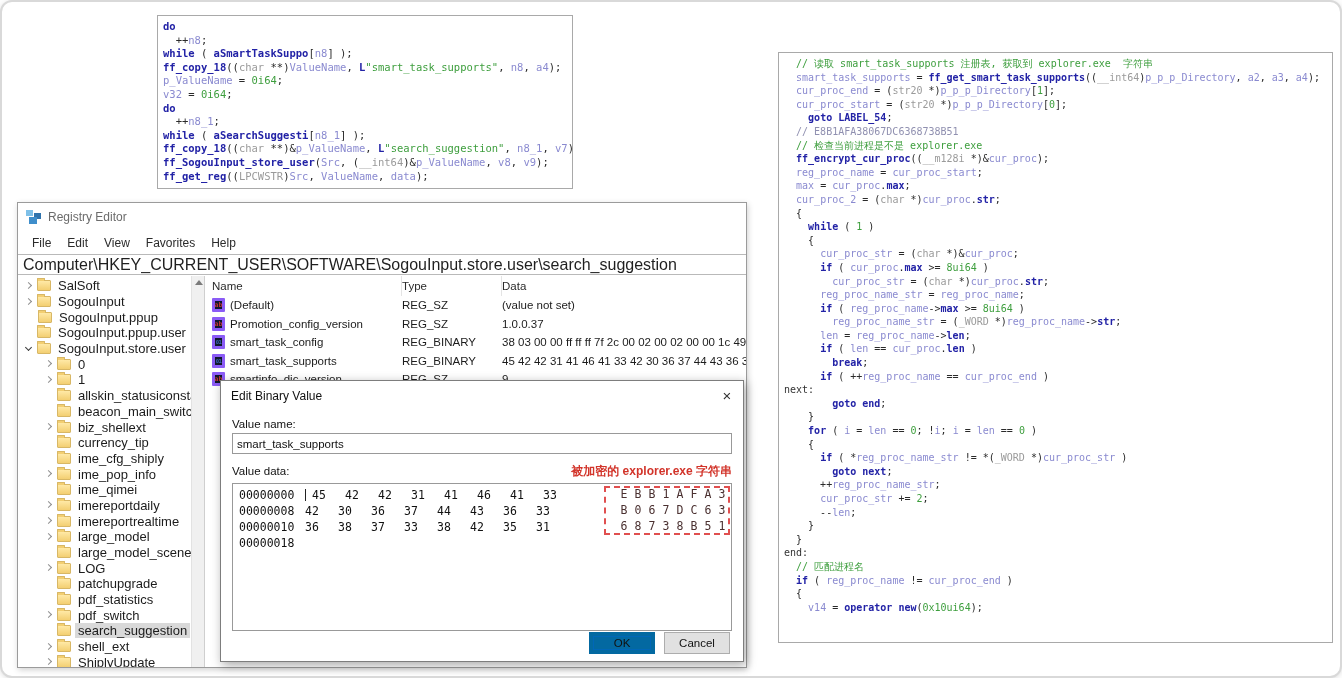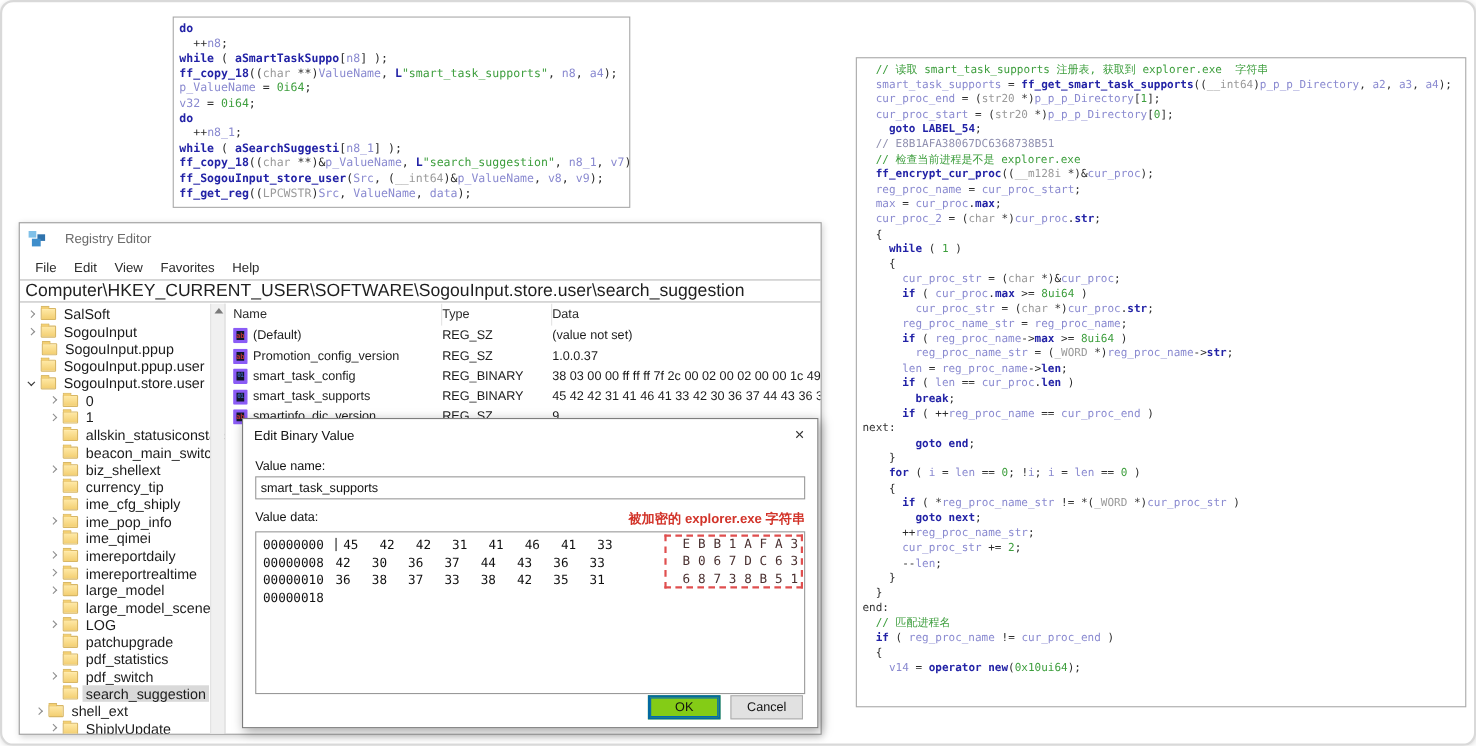--- a/index.html
+++ b/index.html
@@ -27,21 +27,21 @@
   .sg-n{color:var(--grn)}
   .sg-c{color:var(--grn)}
   .sg-g{color:var(--cmtgray)}
   .sg-m{color:var(--navy);font-weight:bold}
   .sg-l{color:#333}
   .sg-p{color:var(--plain)}
 
   
   #regwin{position:absolute;left:15px;top:200px;width:730px;height:466px;
     background:#fff;border:1px solid #9b9b9b;box-shadow:1px 2px 6px rgba(0,0,0,.18)}
-  .titlebar{height:28px;display:flex;align-items:center;padding-left:8px;gap:18px}
+  .titlebar{height:28px;display:flex;align-items:center;padding-left:8px;gap:7px}
   .apptitle{font-size:12px;color:#6b6b6b}
   .regicon{width:15px;height:14px;position:relative;flex:0 0 auto}
   .regicon i{position:absolute;background:#3e8ecb}
   .regicon i:nth-child(1){left:0;top:0;width:7px;height:6px;background:#7fc0e8}
   .regicon i:nth-child(2){left:8px;top:3px;width:7px;height:6px;background:#2f73ad}
   .regicon i:nth-child(3){left:3px;top:7px;width:8px;height:7px;background:#3e8ecb}
   .menubar{height:23px;display:flex;align-items:center;padding-left:6px}
   .menuitem{font-size:12px;color:#2b2b2b;padding:2px 8px;cursor:default}
   .addrbar{height:21px;border-top:1px solid #b9b9b9;border-bottom:1px solid #b9b9b9;
     display:flex;align-items:center;padding-left:5px;font-size:16px;color:#1f1f1f;
@@ -102,21 +102,21 @@
   .haddr{width:66px;flex:0 0 66px}
   .caret{width:1px;height:12px;background:#222;margin-right:6px}
   .hbyte{width:33px;flex:0 0 33px}
   .hascii{position:absolute;left:378px;top:0;display:flex}
   .hch{width:14px;text-align:center;color:#4a3030}
   .dashbox{position:absolute;left:371px;top:2px;width:126px;height:49px;
     border:2px dashed var(--dash);pointer-events:none}
   .btnrow{position:absolute;right:13px;bottom:7px;display:flex;gap:9px}
   .btn{width:66px;height:22px;font-size:11.5px;display:flex;align-items:center;
     justify-content:center;background:#e1e1e1;border:1px solid #adadad;color:#111;cursor:default}
-  .btn.primary{background:#84cc16;border:2px solid #0369a1;box-shadow:inset 0 0 0 1px #0067b8}
+  .btn.primary{background:#0369a1;border:4px solid #0369a1;box-shadow:inset 0 0 0 1px #0067b8}
 </style>
 </head>
 <body>
 
 <div class="canvas">
 
   <div class="codepanel" id="code-top">
       <div class="cl"><span class="sg-k">do</span></div>
       <div class="cl"><span class="sg-p">  ++</span><span class="sg-v">n8</span><span class="sg-p">;</span></div>
       <div class="cl"><span class="sg-k">while</span><span class="sg-p"> ( </span><span class="sg-f">aSmartTaskSuppo</span><span class="sg-p">[</span><span class="sg-v">n8</span><span class="sg-p">] );</span></div>
@@ -327,21 +327,21 @@
                 <span class="chev"></span>
               </span>
               <span class="folder"></span>
               <span class="tlabel">pdf_switch</span>
             </div>
             <div class="trow sel" style="padding-left: 25px;">
               <span class="chevbox"></span>
               <span class="folder"></span>
               <span class="tlabel">search_suggestion</span>
             </div>
-            <div class="trow" style="padding-left: 12px;">
+            <div class="trow" style="padding-left: 25px;">
               <span class="chevbox">
                 <span class="chev"></span>
               </span>
               <span class="folder"></span>
               <span class="tlabel">shell_ext</span>
             </div>
             <div class="trow" style="padding-left: 25px;">
               <span class="chevbox">
                 <span class="chev"></span>
               </span>

